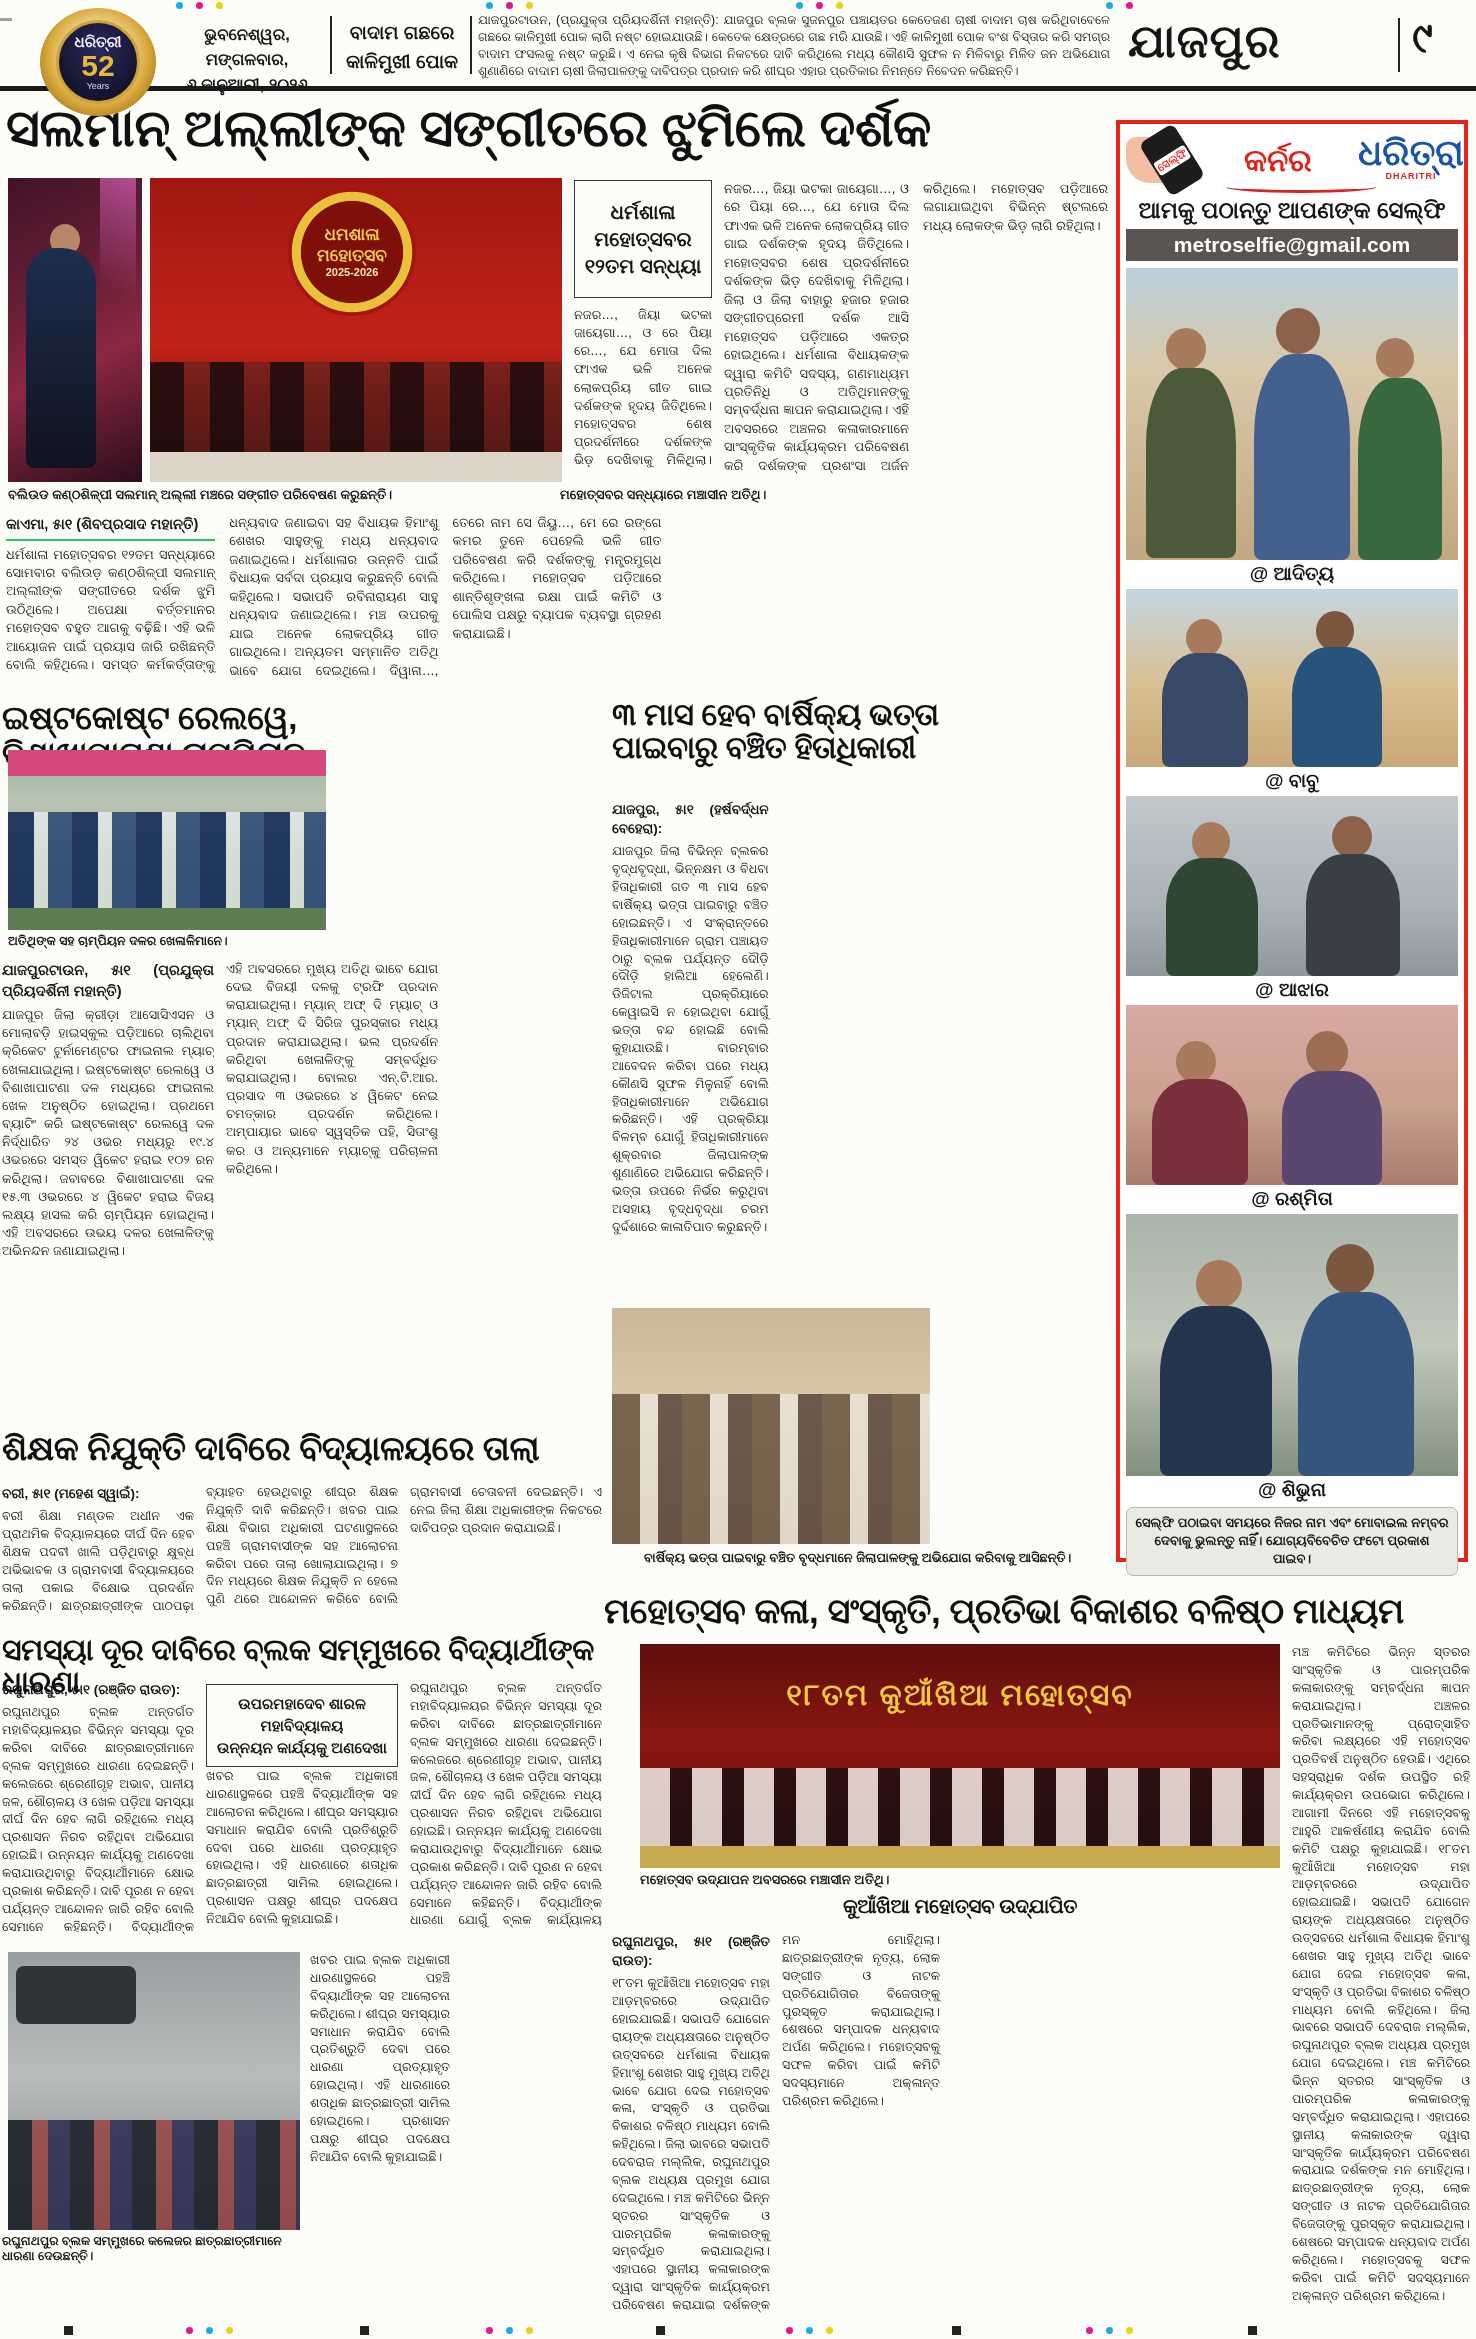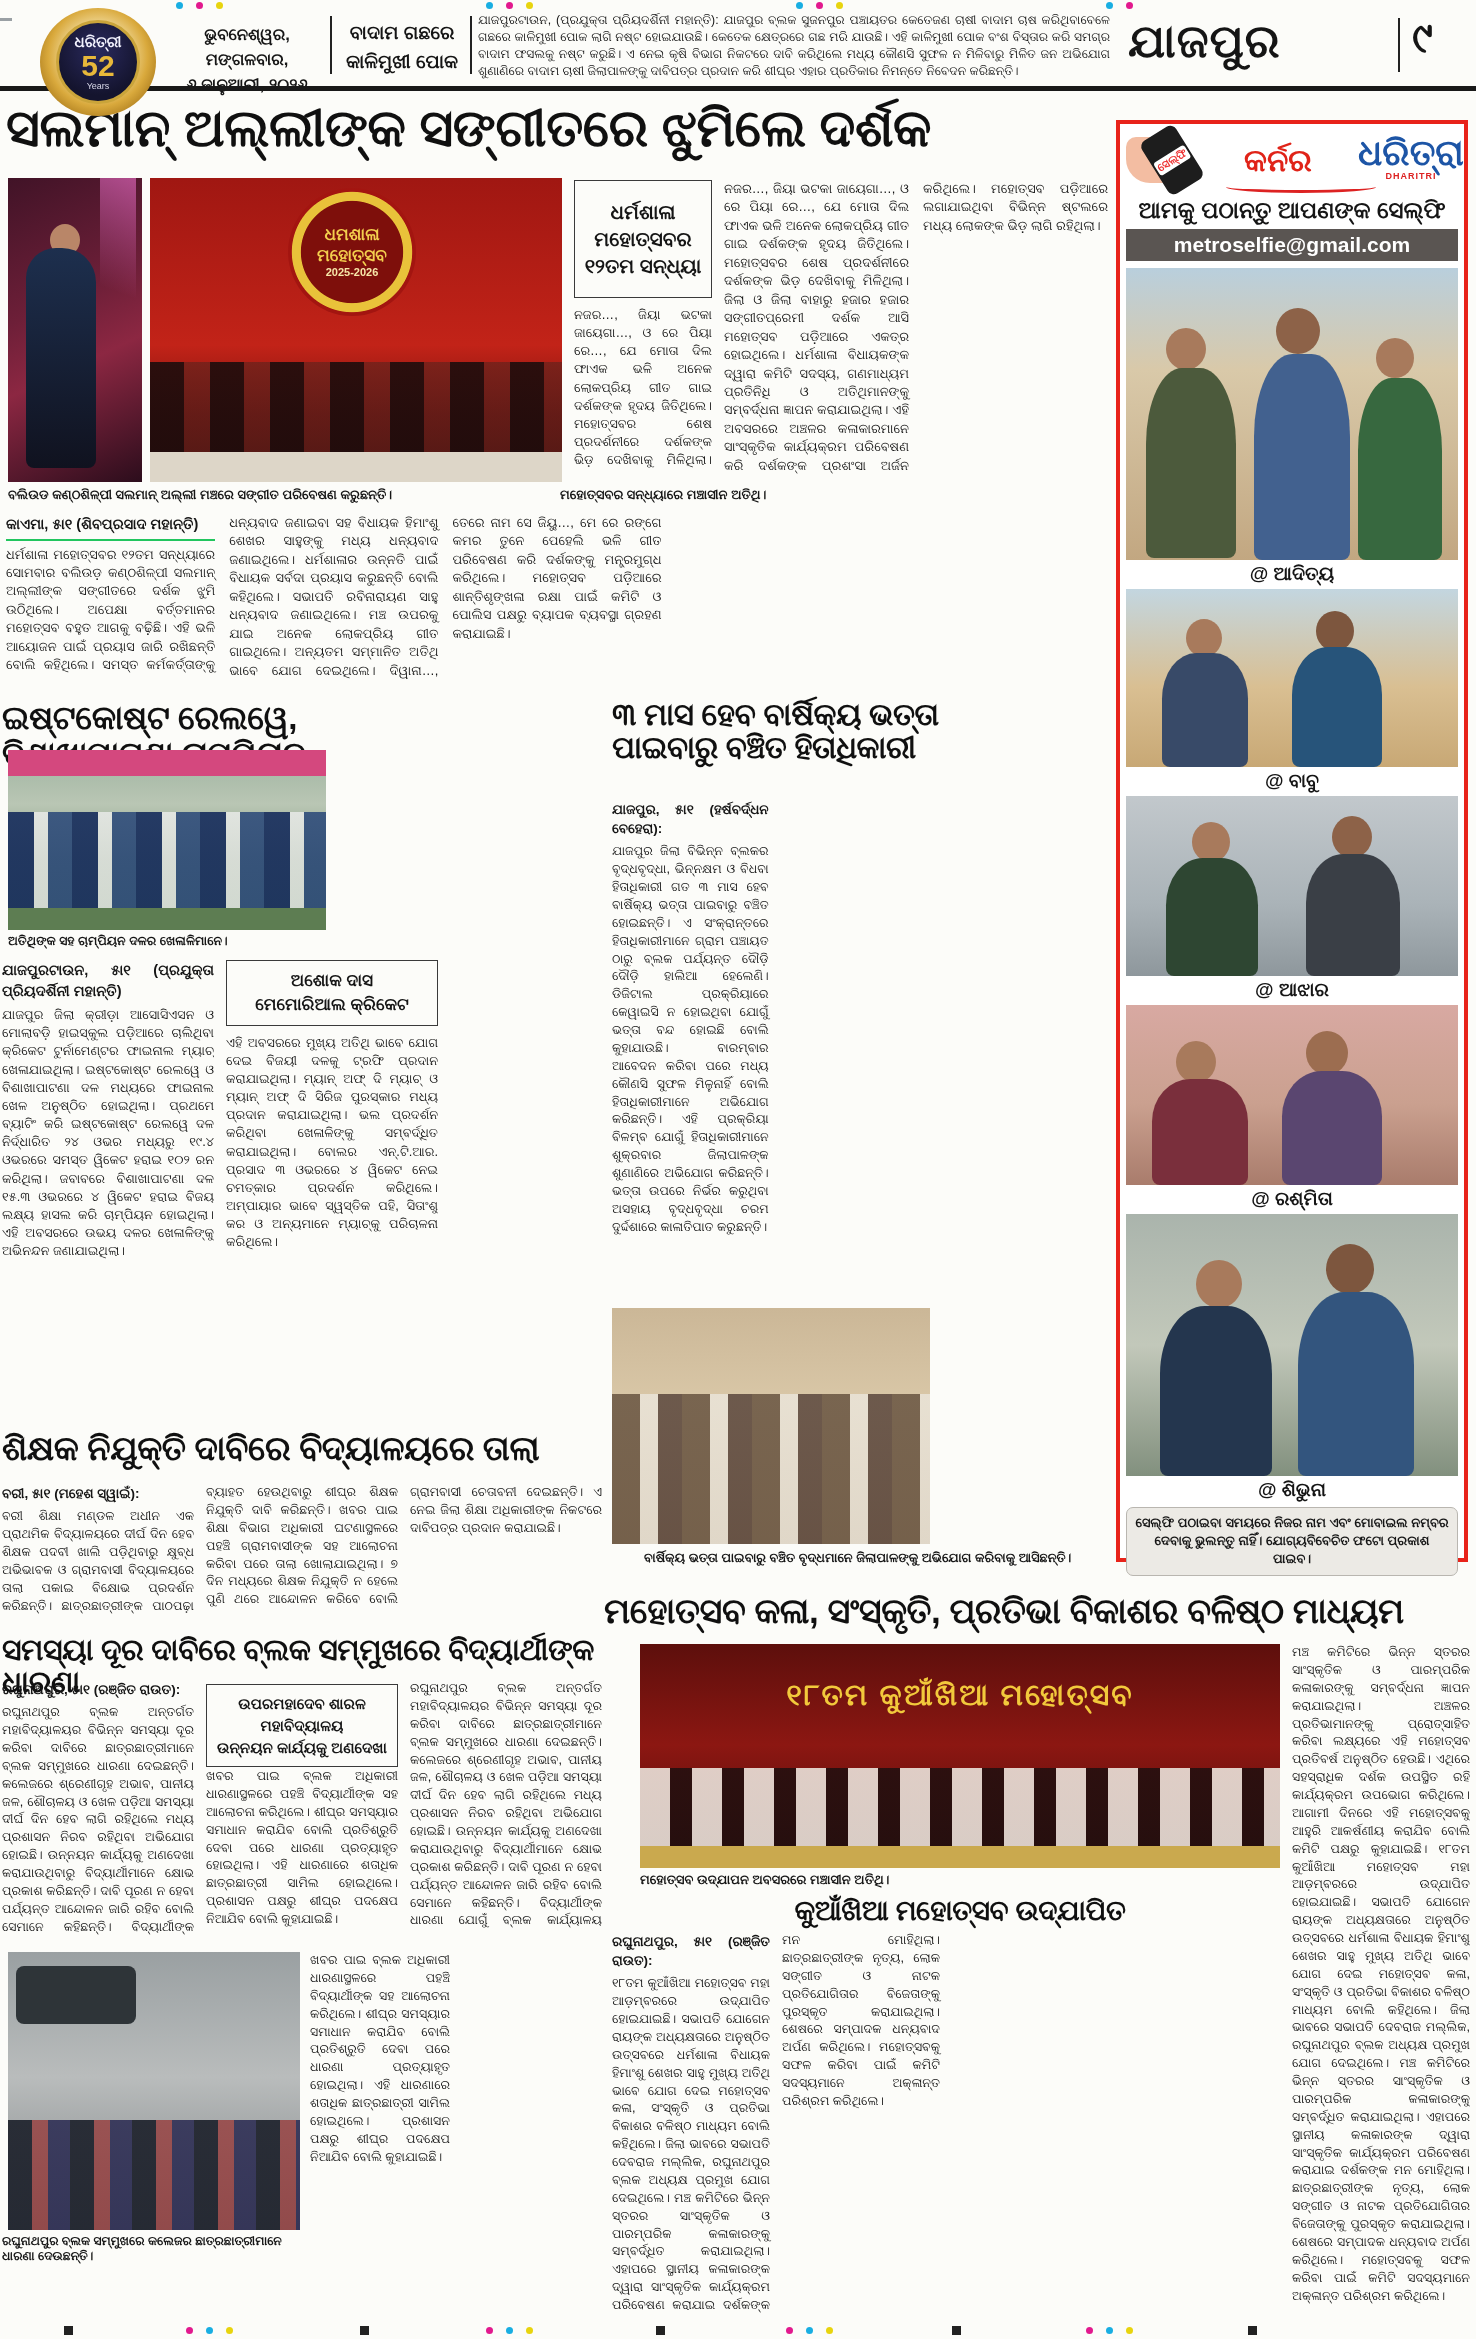--- a/index.html
+++ b/index.html
@@ -202,24 +202,20 @@
     <div class="team"></div>
     <div class="grass"></div>
   </div>
   <div class="caption" style="left:8px; top:934px; width:320px; font-size:12.5px;">ଅତିଥିଙ୍କ ସହ ଚାମ୍ପିୟନ ଦଳର ଖେଳାଳିମାନେ।</div>
 
   <div class="bodytxt" style="left:2px; top:960px; width:212px; height:462px; column-count:1; font-size:12.8px;">
     <span class="byline">ଯାଜପୁରଟାଉନ, ୫ା୧ (ପ୍ରଯୁକ୍ତା ପ୍ରିୟଦର୍ଶିନୀ ମହାନ୍ତି)</span>
     <span>ଯାଜପୁର ଜିଲା କ୍ରୀଡ଼ା ଆସୋସିଏସନ ଓ ମୋଲାବଡ଼ି ହାଇସ୍କୁଲ ପଡ଼ିଆରେ ଚାଲିଥିବା କ୍ରିକେଟ ଟୁର୍ନାମେଣ୍ଟର ଫାଇନାଲ ମ୍ୟାଚ୍ ଖେଳାଯାଇଥିଲା। ଇଷ୍ଟକୋଷ୍ଟ ରେଲୱେ ଓ ବିଶାଖାପାଟଣା ଦଳ ମଧ୍ୟରେ ଫାଇନାଲ ଖେଳ ଅନୁଷ୍ଠିତ ହୋଇଥିଲା। ପ୍ରଥମେ ବ୍ୟାଟିଂ କରି ଇଷ୍ଟକୋଷ୍ଟ ରେଲୱେ ଦଳ ନିର୍ଦ୍ଧାରିତ ୨୪ ଓଭର ମଧ୍ୟରୁ ୧୯.୪ ଓଭରରେ ସମସ୍ତ ୱିକେଟ ହରାଇ ୧୦୨ ରନ କରିଥିଲା। ଜବାବରେ ବିଶାଖାପାଟଣା ଦଳ ୧୫.୩ ଓଭରରେ ୪ ୱିକେଟ ହରାଇ ବିଜୟ ଲକ୍ଷ୍ୟ ହାସଲ କରି ଚାମ୍ପିୟନ ହୋଇଥିଲା। ଏହି ଅବସରରେ ଉଭୟ ଦଳର ଖେଳାଳିଙ୍କୁ ଅଭିନନ୍ଦନ ଜଣାଯାଇଥିଲା।</span>
   </div>
   <div class="bodytxt" style="left:226px; top:960px; width:212px; height:462px; column-count:1; font-size:12.8px;">
-    <div class="subbox" style="font-size:17px; line-height:1.4; margin-bottom:8px;">
-      <div>ଅଶୋକ ଦାସ</div>
-      <div>ମେମୋରିଆଲ କ୍ରିକେଟ</div>
-    </div>
     <span>ଏହି ଅବସରରେ ମୁଖ୍ୟ ଅତିଥି ଭାବେ ଯୋଗ ଦେଇ ବିଜୟୀ ଦଳକୁ ଟ୍ରଫି ପ୍ରଦାନ କରାଯାଇଥିଲା। ମ୍ୟାନ୍ ଅଫ୍ ଦି ମ୍ୟାଚ୍ ଓ ମ୍ୟାନ୍ ଅଫ୍ ଦି ସିରିଜ ପୁରସ୍କାର ମଧ୍ୟ ପ୍ରଦାନ କରାଯାଇଥିଲା। ଭଲ ପ୍ରଦର୍ଶନ କରିଥିବା ଖେଳାଳିଙ୍କୁ ସମ୍ବର୍ଦ୍ଧିତ କରାଯାଇଥିଲା। ବୋଲର ଏନ୍.ଟି.ଆର. ପ୍ରସାଦ ୩ ଓଭରରେ ୪ ୱିକେଟ ନେଇ ଚମତ୍କାର ପ୍ରଦର୍ଶନ କରିଥିଲେ। ଅମ୍ପାୟାର ଭାବେ ସ୍ୱସ୍ତିକ ପହି, ସିତାଂଶୁ କର ଓ ଅନ୍ୟମାନେ ମ୍ୟାଚ୍‌କୁ ପରିଚାଳନା କରିଥିଲେ।</span>
   </div>
 
   <div class="h1" style="left:612px; top:698px; width:420px; font-size:31px;">
     <div>୩ ମାସ ହେବ ବାର୍ଷିକ୍ୟ ଭତ୍ତା</div>
     <div>ପାଇବାରୁ ବଞ୍ଚିତ ହିତାଧିକାରୀ</div>
   </div>
   <div class="bodytxt" style="left:612px; top:800px; width:494px; height:504px; column-count:3; font-size:12.6px; column-gap:12px;">
     <span class="byline" style="font-size:13.5px;">ଯାଜପୁର, ୫ା୧ (ହର୍ଷବର୍ଦ୍ଧନ ବେହେରା):</span>
     <span>ଯାଜପୁର ଜିଲା ବିଭିନ୍ନ ବ୍ଲକର ବୃଦ୍ଧବୃଦ୍ଧା, ଭିନ୍ନକ୍ଷମ ଓ ବିଧବା ହିତାଧିକାରୀ ଗତ ୩ ମାସ ହେବ ବାର୍ଷିକ୍ୟ ଭତ୍ତା ପାଇବାରୁ ବଞ୍ଚିତ ହୋଇଛନ୍ତି। ଏ ସଂକ୍ରାନ୍ତରେ ହିତାଧିକାରୀମାନେ ଗ୍ରାମ ପଞ୍ଚାୟତ ଠାରୁ ବ୍ଲକ ପର୍ଯ୍ୟନ୍ତ ଦୌଡ଼ି ଦୌଡ଼ି ହାଲିଆ ହେଲେଣି। ଡିଜିଟାଲ ପ୍ରକ୍ରିୟାରେ କେୱାଇସି ନ ହୋଇଥିବା ଯୋଗୁଁ ଭତ୍ତା ବନ୍ଦ ହୋଇଛି ବୋଲି କୁହାଯାଉଛି। ବାରମ୍ବାର ଆବେଦନ କରିବା ପରେ ମଧ୍ୟ କୌଣସି ସୁଫଳ ମିଳୁନାହିଁ ବୋଲି ହିତାଧିକାରୀମାନେ ଅଭିଯୋଗ କରିଛନ୍ତି। ଏହି ପ୍ରକ୍ରିୟା ବିଳମ୍ବ ଯୋଗୁଁ ହିତାଧିକାରୀମାନେ ଶୁକ୍ରବାର ଜିଲାପାଳଙ୍କ ଶୁଣାଣିରେ ଅଭିଯୋଗ କରିଛନ୍ତି। ଭତ୍ତା ଉପରେ ନିର୍ଭର କରୁଥିବା ଅସହାୟ ବୃଦ୍ଧବୃଦ୍ଧା ଚରମ ଦୁର୍ଦ୍ଦଶାରେ କାଳାତିପାତ କରୁଛନ୍ତି।</span>
@@ -318,21 +314,21 @@
   <div class="bodytxt" style="left:310px; top:1952px; width:292px; height:366px; column-count:2; column-gap:12px; font-size:12.6px;">ଖବର ପାଇ ବ୍ଲକ ଅଧିକାରୀ ଧାରଣାସ୍ଥଳରେ ପହଞ୍ଚି ବିଦ୍ୟାର୍ଥୀଙ୍କ ସହ ଆଲୋଚନା କରିଥିଲେ। ଶୀଘ୍ର ସମସ୍ୟାର ସମାଧାନ କରାଯିବ ବୋଲି ପ୍ରତିଶ୍ରୁତି ଦେବା ପରେ ଧାରଣା ପ୍ରତ୍ୟାହୃତ ହୋଇଥିଲା। ଏହି ଧାରଣାରେ ଶତାଧିକ ଛାତ୍ରଛାତ୍ରୀ ସାମିଲ ହୋଇଥିଲେ। ପ୍ରଶାସନ ପକ୍ଷରୁ ଶୀଘ୍ର ପଦକ୍ଷେପ ନିଆଯିବ ବୋଲି କୁହାଯାଇଛି।</div>
 
   <div class="h1" style="left:604px; top:1592px; width:870px; font-size:35px;">ମହୋତ୍ସବ କଳା, ସଂସ୍କୃତି, ପ୍ରତିଭା ବିକାଶର ବଳିଷ୍ଠ ମାଧ୍ୟମ</div>
 
   <div class="photo ph-stage" style="left:640px; top:1644px; width:640px; height:224px;">
     <div class="txt">୧୮ତମ କୁଆଁଖିଆ ମହୋତ୍ସବ</div>
     <div class="row"></div>
     <div class="edge"></div>
   </div>
   <div class="caption" style="left:640px; top:1872px; width:560px;">ମହୋତ୍ସବ ଉଦ୍‌ଯାପନ ଅବସରରେ ମଞ୍ଚାସୀନ ଅତିଥି।</div>
-  <div class="h1" style="left:640px; top:1896px; width:640px; font-size:28px; text-align:center;">କୁଆଁଖିଆ ମହୋତ୍ସବ ଉଦ୍‌ଯାପିତ</div>
+  <div class="h1" style="left:640px; top:1896px; width:640px; font-size:20px; text-align:center;">କୁଆଁଖିଆ ମହୋତ୍ସବ ଉଦ୍‌ଯାପିତ</div>
 
   <div class="bodytxt" style="left:612px; top:1932px; width:668px; height:388px; column-count:4; column-gap:12px; font-size:12.6px;">
     <span class="byline" style="font-size:13.5px;">ରଘୁନାଥପୁର, ୫ା୧ (ରଞ୍ଜିତ ରାଉତ):</span>
     <span>୧୮ତମ କୁଆଁଖିଆ ମହୋତ୍ସବ ମହା ଆଡ଼ମ୍ବରରେ ଉଦ୍‌ଯାପିତ ହୋଇଯାଇଛି। ସଭାପତି ଯୋଗେନ ରାୟଙ୍କ ଅଧ୍ୟକ୍ଷତାରେ ଅନୁଷ୍ଠିତ ଉତ୍ସବରେ ଧର୍ମଶାଳା ବିଧାୟକ ହିମାଂଶୁ ଶେଖର ସାହୁ ମୁଖ୍ୟ ଅତିଥି ଭାବେ ଯୋଗ ଦେଇ ମହୋତ୍ସବ କଳା, ସଂସ୍କୃତି ଓ ପ୍ରତିଭା ବିକାଶର ବଳିଷ୍ଠ ମାଧ୍ୟମ ବୋଲି କହିଥିଲେ। ଜିଲା ଭାବରେ ସଭାପତି ଦେବରାଜ ମଲ୍ଲିକ, ରଘୁନାଥପୁର ବ୍ଲକ ଅଧ୍ୟକ୍ଷ ପ୍ରମୁଖ ଯୋଗ ଦେଇଥିଲେ। ମଞ୍ଚ କମିଟିରେ ଭିନ୍ନ ସ୍ତରର ସାଂସ୍କୃତିକ ଓ ପାରମ୍ପରିକ କଳାକାରଙ୍କୁ ସମ୍ବର୍ଦ୍ଧିତ କରାଯାଇଥିଲା। ଏହାପରେ ସ୍ଥାନୀୟ କଳାକାରଙ୍କ ଦ୍ୱାରା ସାଂସ୍କୃତିକ କାର୍ଯ୍ୟକ୍ରମ ପରିବେଷଣ କରାଯାଇ ଦର୍ଶକଙ୍କ ମନ ମୋହିଥିଲା। ଛାତ୍ରଛାତ୍ରୀଙ୍କ ନୃତ୍ୟ, ଲୋକ ସଙ୍ଗୀତ ଓ ନାଟକ ପ୍ରତିଯୋଗିତାର ବିଜେତାଙ୍କୁ ପୁରସ୍କୃତ କରାଯାଇଥିଲା। ଶେଷରେ ସମ୍ପାଦକ ଧନ୍ୟବାଦ ଅର୍ପଣ କରିଥିଲେ। ମହୋତ୍ସବକୁ ସଫଳ କରିବା ପାଇଁ କମିଟି ସଦସ୍ୟମାନେ ଅକ୍ଳାନ୍ତ ପରିଶ୍ରମ କରିଥିଲେ।</span>
   </div>
   <div class="bodytxt" style="left:1292px; top:1644px; width:178px; height:676px; column-count:1; font-size:12.6px;">
     <span>ମଞ୍ଚ କମିଟିରେ ଭିନ୍ନ ସ୍ତରର ସାଂସ୍କୃତିକ ଓ ପାରମ୍ପରିକ କଳାକାରଙ୍କୁ ସମ୍ବର୍ଦ୍ଧନା ଜ୍ଞାପନ କରାଯାଇଥିଲା। ଅଞ୍ଚଳର ପ୍ରତିଭାମାନଙ୍କୁ ପ୍ରୋତ୍ସାହିତ କରିବା ଲକ୍ଷ୍ୟରେ ଏହି ମହୋତ୍ସବ ପ୍ରତିବର୍ଷ ଅନୁଷ୍ଠିତ ହେଉଛି। ଏଥିରେ ସହସ୍ରାଧିକ ଦର୍ଶକ ଉପସ୍ଥିତ ରହି କାର୍ଯ୍ୟକ୍ରମ ଉପଭୋଗ କରିଥିଲେ। ଆଗାମୀ ଦିନରେ ଏହି ମହୋତ୍ସବକୁ ଆହୁରି ଆକର୍ଷଣୀୟ କରାଯିବ ବୋଲି କମିଟି ପକ୍ଷରୁ କୁହାଯାଇଛି।</span>
     <span>୧୮ତମ କୁଆଁଖିଆ ମହୋତ୍ସବ ମହା ଆଡ଼ମ୍ବରରେ ଉଦ୍‌ଯାପିତ ହୋଇଯାଇଛି। ସଭାପତି ଯୋଗେନ ରାୟଙ୍କ ଅଧ୍ୟକ୍ଷତାରେ ଅନୁଷ୍ଠିତ ଉତ୍ସବରେ ଧର୍ମଶାଳା ବିଧାୟକ ହିମାଂଶୁ ଶେଖର ସାହୁ ମୁଖ୍ୟ ଅତିଥି ଭାବେ ଯୋଗ ଦେଇ ମହୋତ୍ସବ କଳା, ସଂସ୍କୃତି ଓ ପ୍ରତିଭା ବିକାଶର ବଳିଷ୍ଠ ମାଧ୍ୟମ ବୋଲି କହିଥିଲେ। ଜିଲା ଭାବରେ ସଭାପତି ଦେବରାଜ ମଲ୍ଲିକ, ରଘୁନାଥପୁର ବ୍ଲକ ଅଧ୍ୟକ୍ଷ ପ୍ରମୁଖ ଯୋଗ ଦେଇଥିଲେ। ମଞ୍ଚ କମିଟିରେ ଭିନ୍ନ ସ୍ତରର ସାଂସ୍କୃତିକ ଓ ପାରମ୍ପରିକ କଳାକାରଙ୍କୁ ସମ୍ବର୍ଦ୍ଧିତ କରାଯାଇଥିଲା। ଏହାପରେ ସ୍ଥାନୀୟ କଳାକାରଙ୍କ ଦ୍ୱାରା ସାଂସ୍କୃତିକ କାର୍ଯ୍ୟକ୍ରମ ପରିବେଷଣ କରାଯାଇ ଦର୍ଶକଙ୍କ ମନ ମୋହିଥିଲା। ଛାତ୍ରଛାତ୍ରୀଙ୍କ ନୃତ୍ୟ, ଲୋକ ସଙ୍ଗୀତ ଓ ନାଟକ ପ୍ରତିଯୋଗିତାର ବିଜେତାଙ୍କୁ ପୁରସ୍କୃତ କରାଯାଇଥିଲା। ଶେଷରେ ସମ୍ପାଦକ ଧନ୍ୟବାଦ ଅର୍ପଣ କରିଥିଲେ। ମହୋତ୍ସବକୁ ସଫଳ କରିବା ପାଇଁ କମିଟି ସଦସ୍ୟମାନେ ଅକ୍ଳାନ୍ତ ପରିଶ୍ରମ କରିଥିଲେ।</span>
   </div>
 

